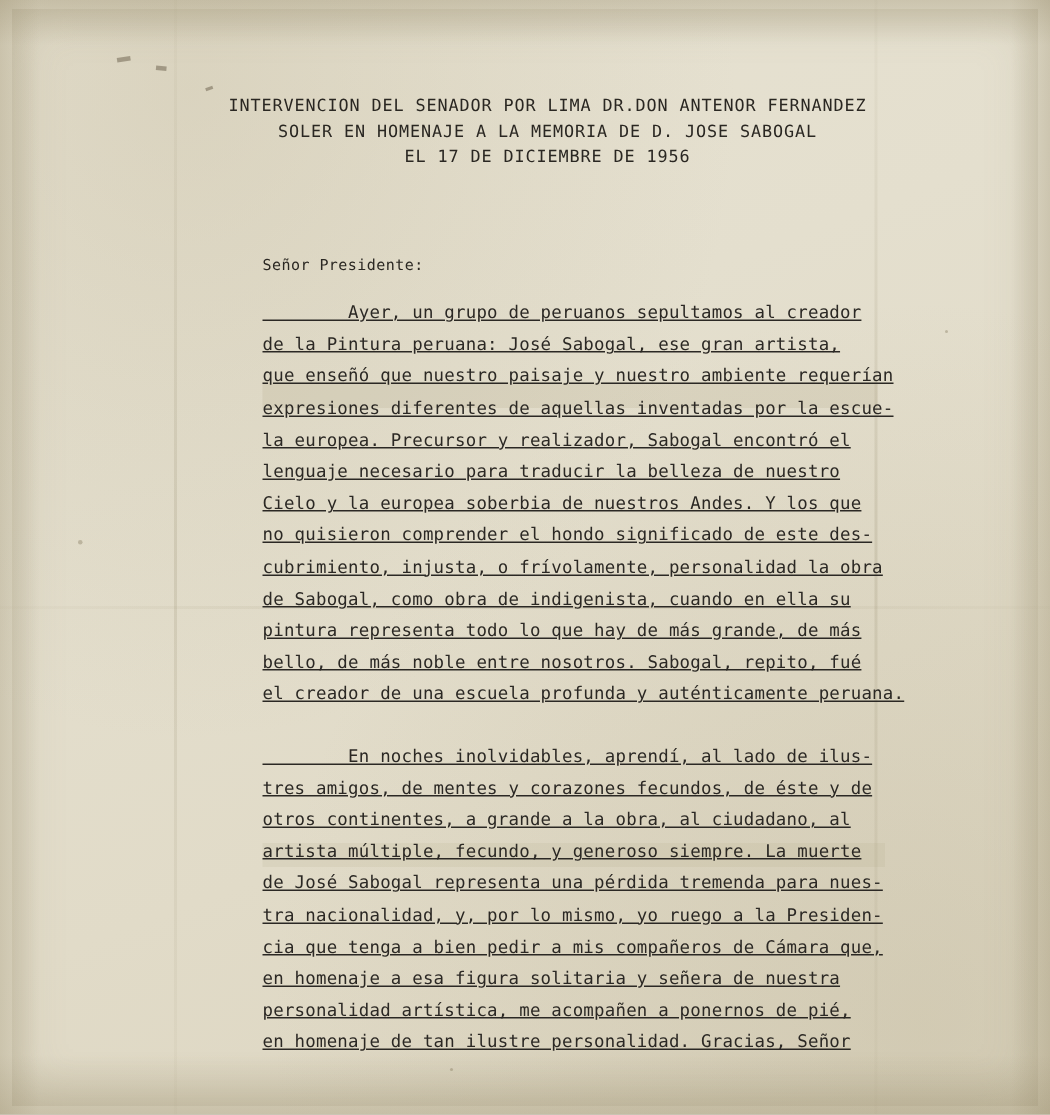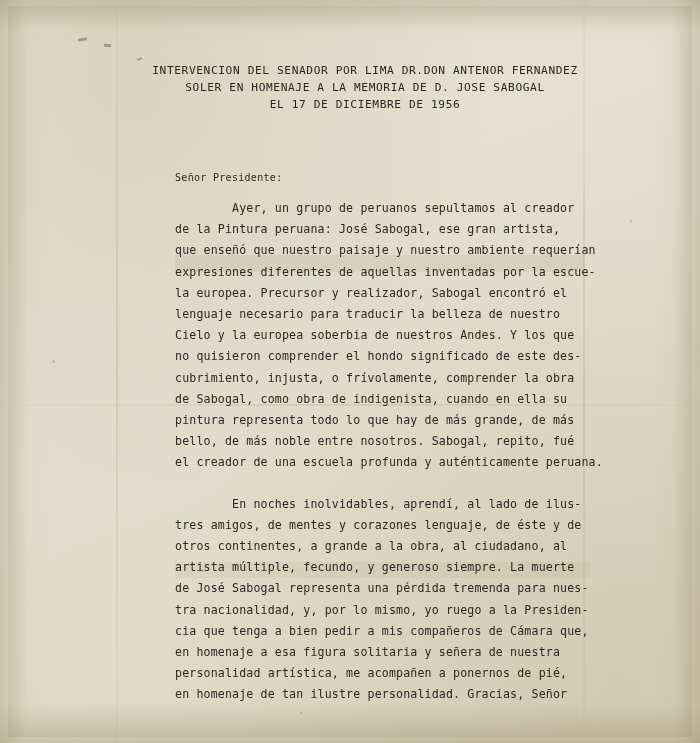--- a/index.html
+++ b/index.html
@@ -104,21 +104,21 @@
     position: absolute;
     left: 160px;
     top: 198px;
     width: 418px;
     color: #2b2824;
     font-size: 11.6px;
     line-height: 21.2px;
     letter-spacing: 0.15px;
   }
   .para { margin: 0 0 20px 0; }
-  .line { white-space: pre; display: block; }
+  .line { white-space: pre; display: block; text-decoration: underline; }
 
   
   .smudge {
     position: absolute;
     left: 160px;
     top: 255px;
     width: 410px;
     height: 17px;
     background: rgba(170,160,125,0.18);
     pointer-events: none;
@@ -175,29 +175,29 @@
     <div class="body">
       <p class="para">
         <span class="line">        Ayer, un grupo de peruanos sepultamos al creador</span>
         <span class="line">de la Pintura peruana: José Sabogal, ese gran artista,</span>
         <span class="line">que enseñó que nuestro paisaje y nuestro ambiente requerían</span>
         <span class="line">expresiones diferentes de aquellas inventadas por la escue-</span>
         <span class="line">la europea. Precursor y realizador, Sabogal encontró el</span>
         <span class="line">lenguaje necesario para traducir la belleza de nuestro</span>
         <span class="line">Cielo y la europea soberbia de nuestros Andes. Y los que</span>
         <span class="line">no quisieron comprender el hondo significado de este des-</span>
-        <span class="line">cubrimiento, injusta, o frívolamente, comprender la obra</span>
+        <span class="line">cubrimiento, injusta, o frívolamente, personalidad la obra</span>
         <span class="line">de Sabogal, como obra de indigenista, cuando en ella su</span>
         <span class="line">pintura representa todo lo que hay de más grande, de más</span>
         <span class="line">bello, de más noble entre nosotros. Sabogal, repito, fué</span>
         <span class="line">el creador de una escuela profunda y auténticamente peruana.</span>
       </p>
       <p class="para">
         <span class="line">        En noches inolvidables, aprendí, al lado de ilus-</span>
-        <span class="line">tres amigos, de mentes y corazones lenguaje, de éste y de</span>
+        <span class="line">tres amigos, de mentes y corazones fecundos, de éste y de</span>
         <span class="line">otros continentes, a grande a la obra, al ciudadano, al</span>
         <span class="line">artista múltiple, fecundo, y generoso siempre. La muerte</span>
         <span class="line">de José Sabogal representa una pérdida tremenda para nues-</span>
         <span class="line">tra nacionalidad, y, por lo mismo, yo ruego a la Presiden-</span>
         <span class="line">cia que tenga a bien pedir a mis compañeros de Cámara que,</span>
         <span class="line">en homenaje a esa figura solitaria y señera de nuestra</span>
         <span class="line">personalidad artística, me acompañen a ponernos de pié,</span>
         <span class="line">en homenaje de tan ilustre personalidad. Gracias, Señor</span>
       </p>
     </div>

